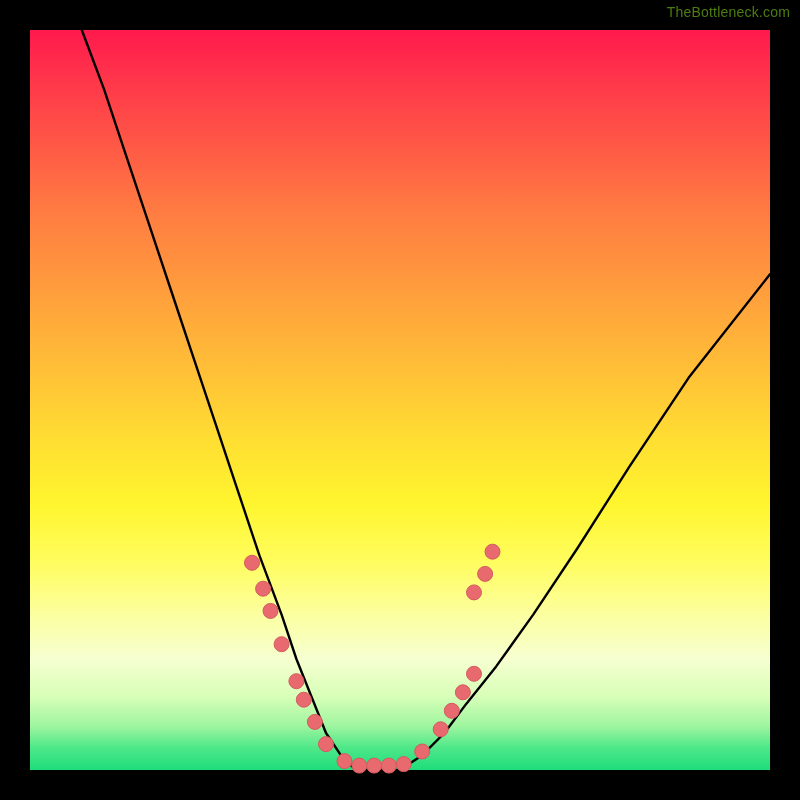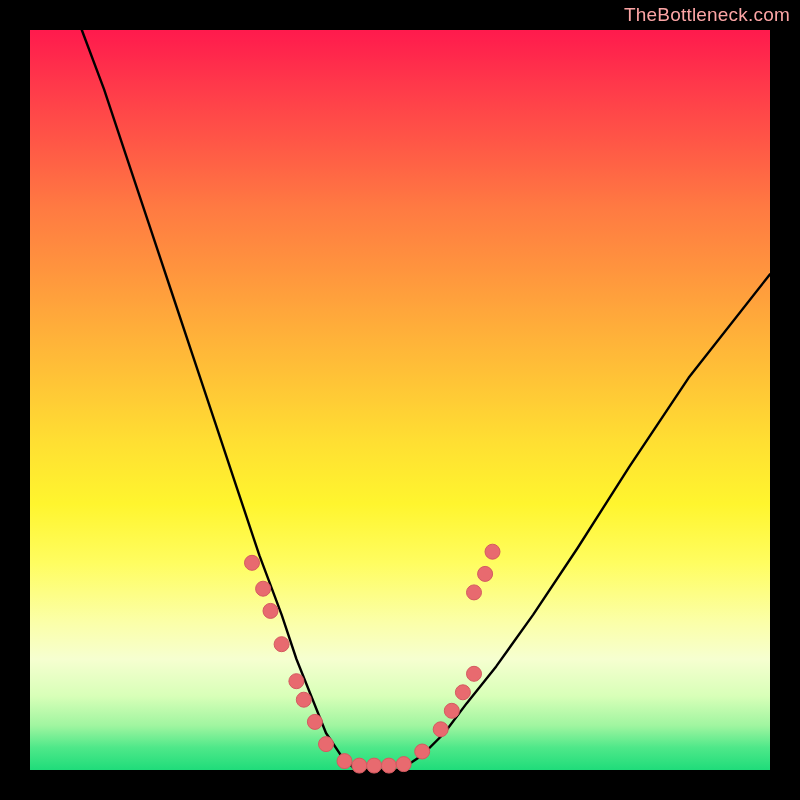--- a/index.html
+++ b/index.html
@@ -41,22 +41,22 @@
       #d8ffb8 90%,
       #a0f5a0 94%,
       #4ee889 97%,
       #1fdc7a 100%
     );
   }
   .watermark {
     position: absolute;
     top: 4px;
     right: 10px;
-    color: #fca5a5;
-    font-size: 19px;
+    color: #4d7c0f;
+    font-size: 14px;
     font-weight: 500;
     letter-spacing: 0.2px;
   }
   svg.curve {
     position: absolute;
     top: 0;
     left: 0;
     width: 740px;
     height: 740px;
     overflow: visible;

